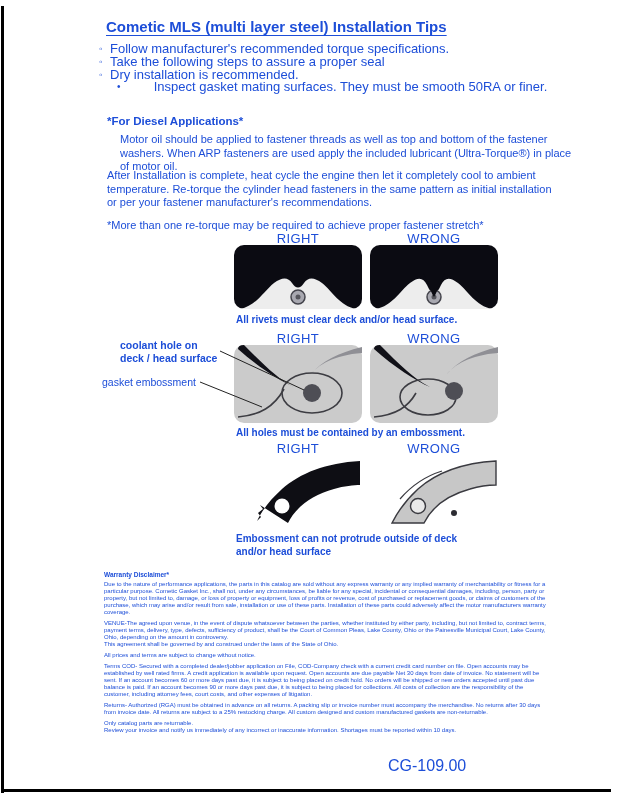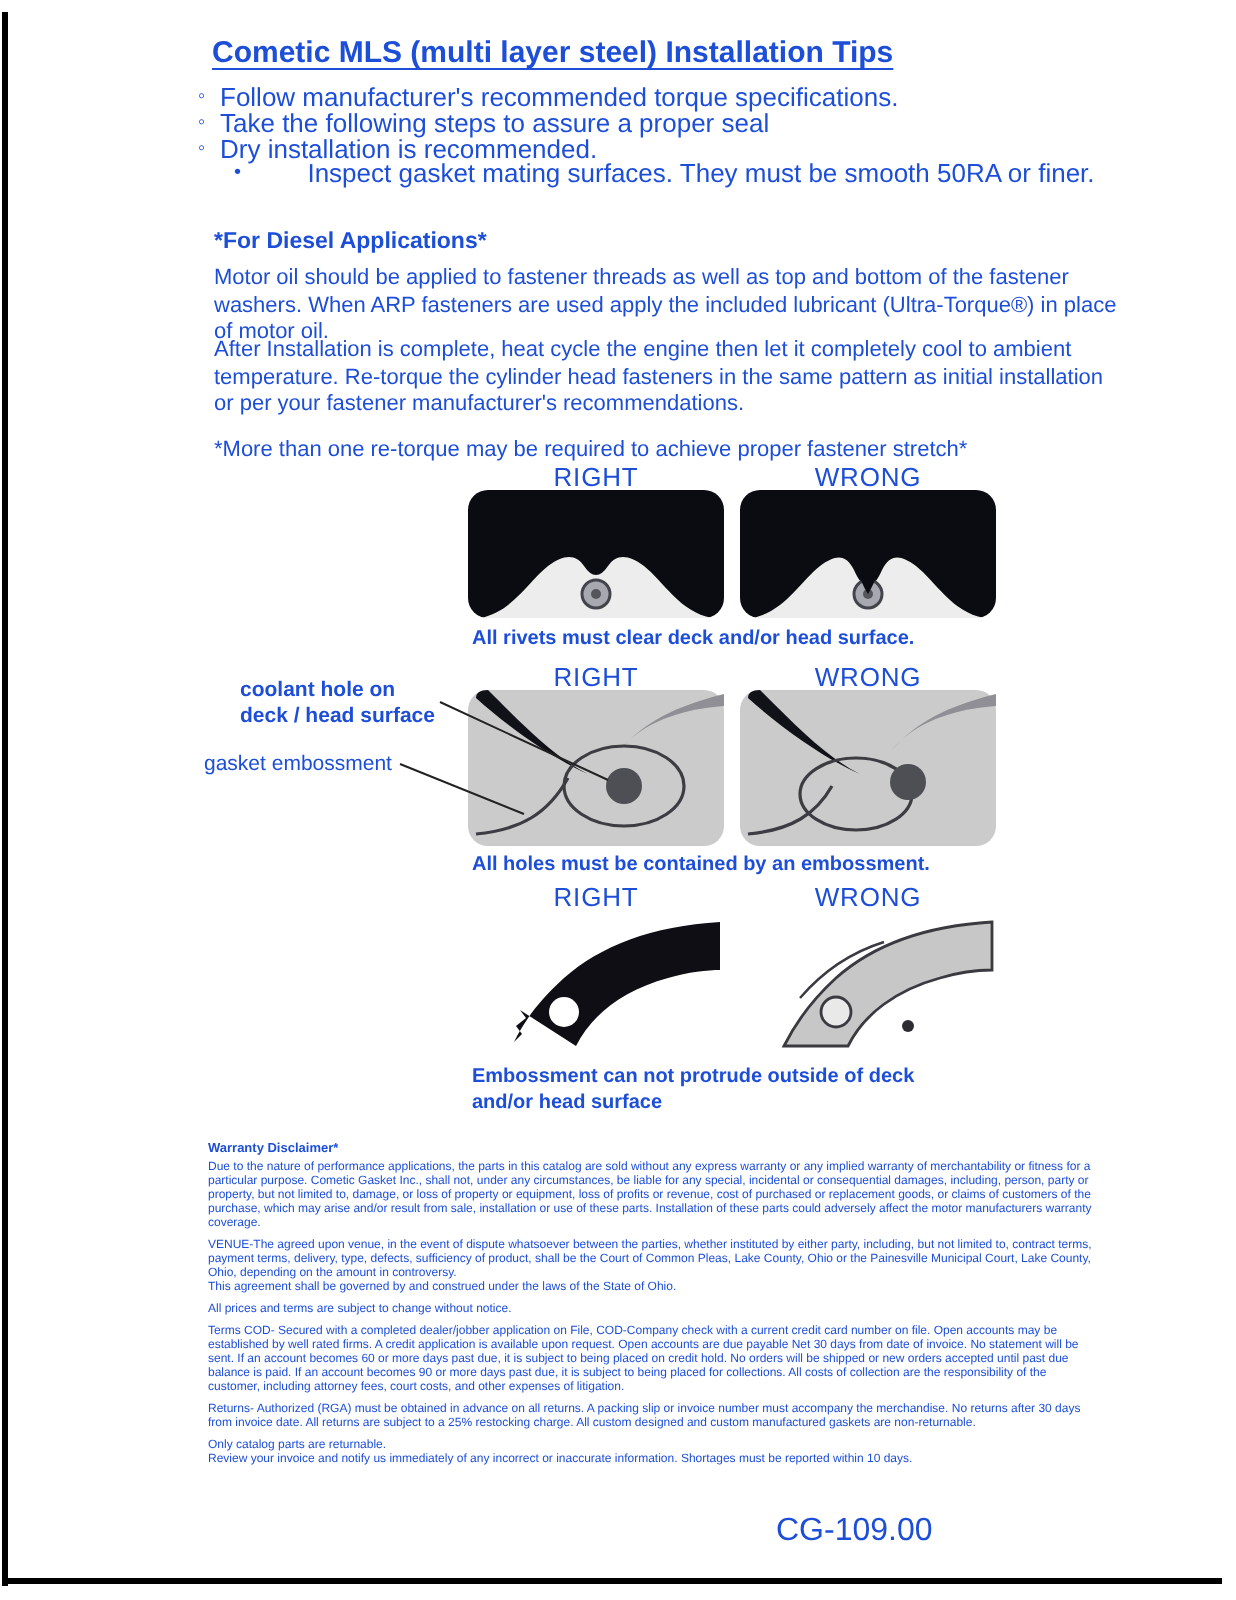--- a/index.html
+++ b/index.html
@@ -17,21 +17,21 @@
   }
 
   .tips{position:absolute;left:98px;top:43px;width:475px;margin:0;padding:0;list-style:none;}
   .tip{position:relative;font-size:13px;line-height:12.8px;padding-left:12px;}
   .tip::before{content:"◦";position:absolute;left:1px;top:0;font-size:10px;}
   .tip.sub{margin-left:18px;text-align:center;}
   .tip.sub::before{content:"•";font-size:10px;}
 
   .diesel-heading{position:absolute;left:107px;top:115px;margin:0;font-size:11.5px;font-weight:bold;}
   .body{position:absolute;left:107px;width:456px;margin:0;font-size:11px;line-height:13.5px;}
-  .para1{top:133px;}
+  .para1{top:133px;margin-left:13px;}
   .para2{top:169px;}
   .note{top:219px;}
 
   .dg-label{position:absolute;width:128px;text-align:center;font-size:13px;letter-spacing:.4px;}
   .panel{position:absolute;width:128px;}
   .panel svg{display:block;}
   .dg-caption{position:absolute;left:236px;font-size:10px;line-height:13px;font-weight:bold;}
 
   .callout{position:absolute;font-size:10.5px;line-height:12.5px;}
   .callout-1{left:120px;top:339px;width:100px;font-weight:bold;}

